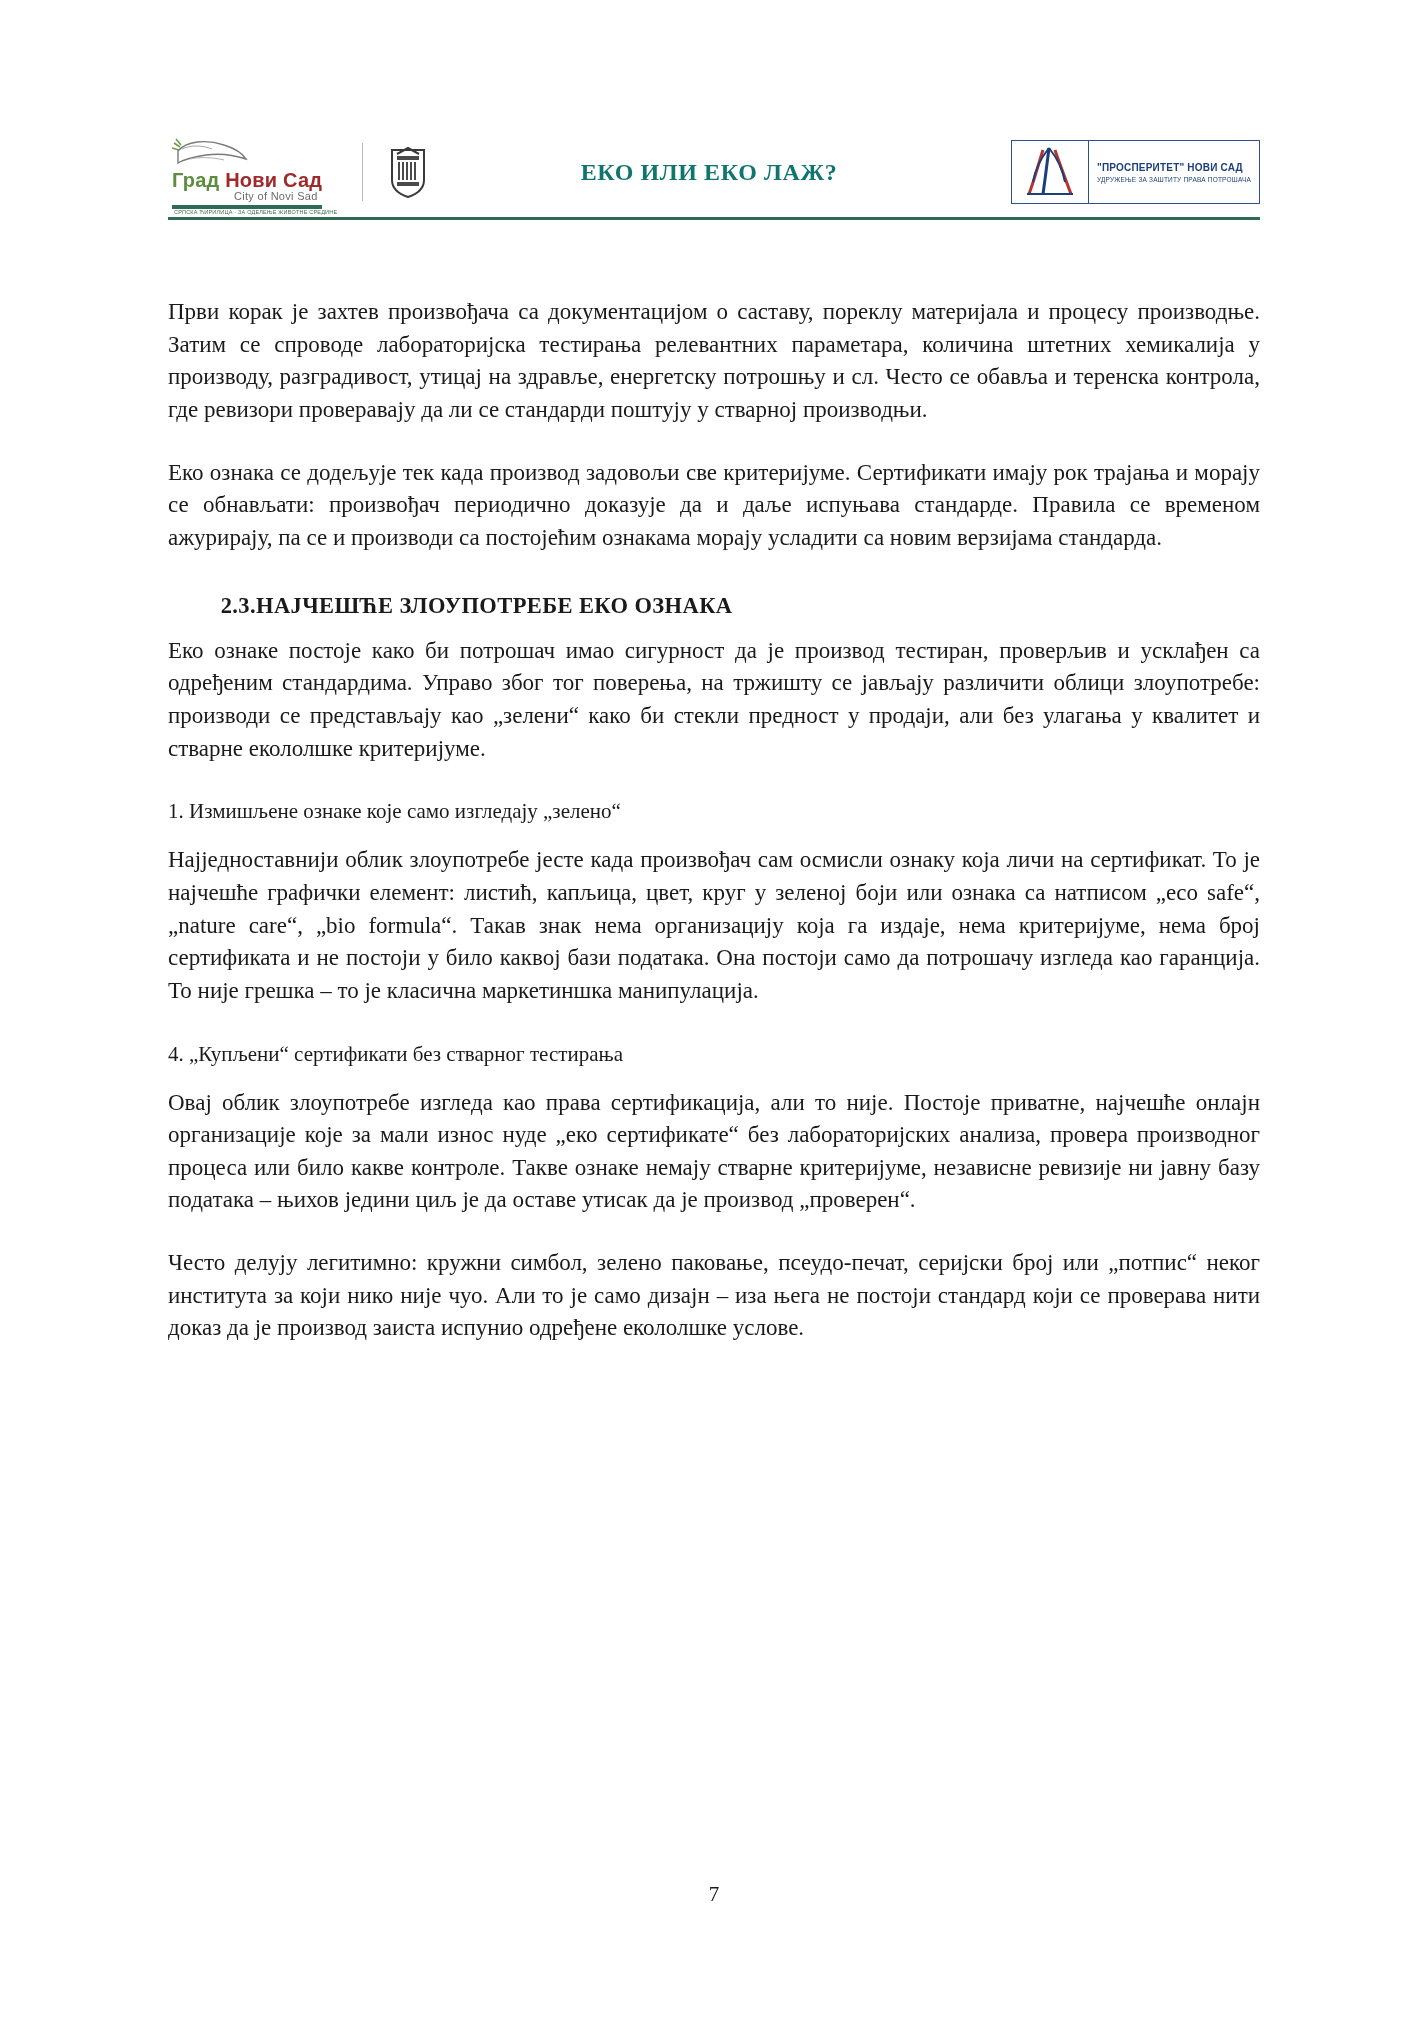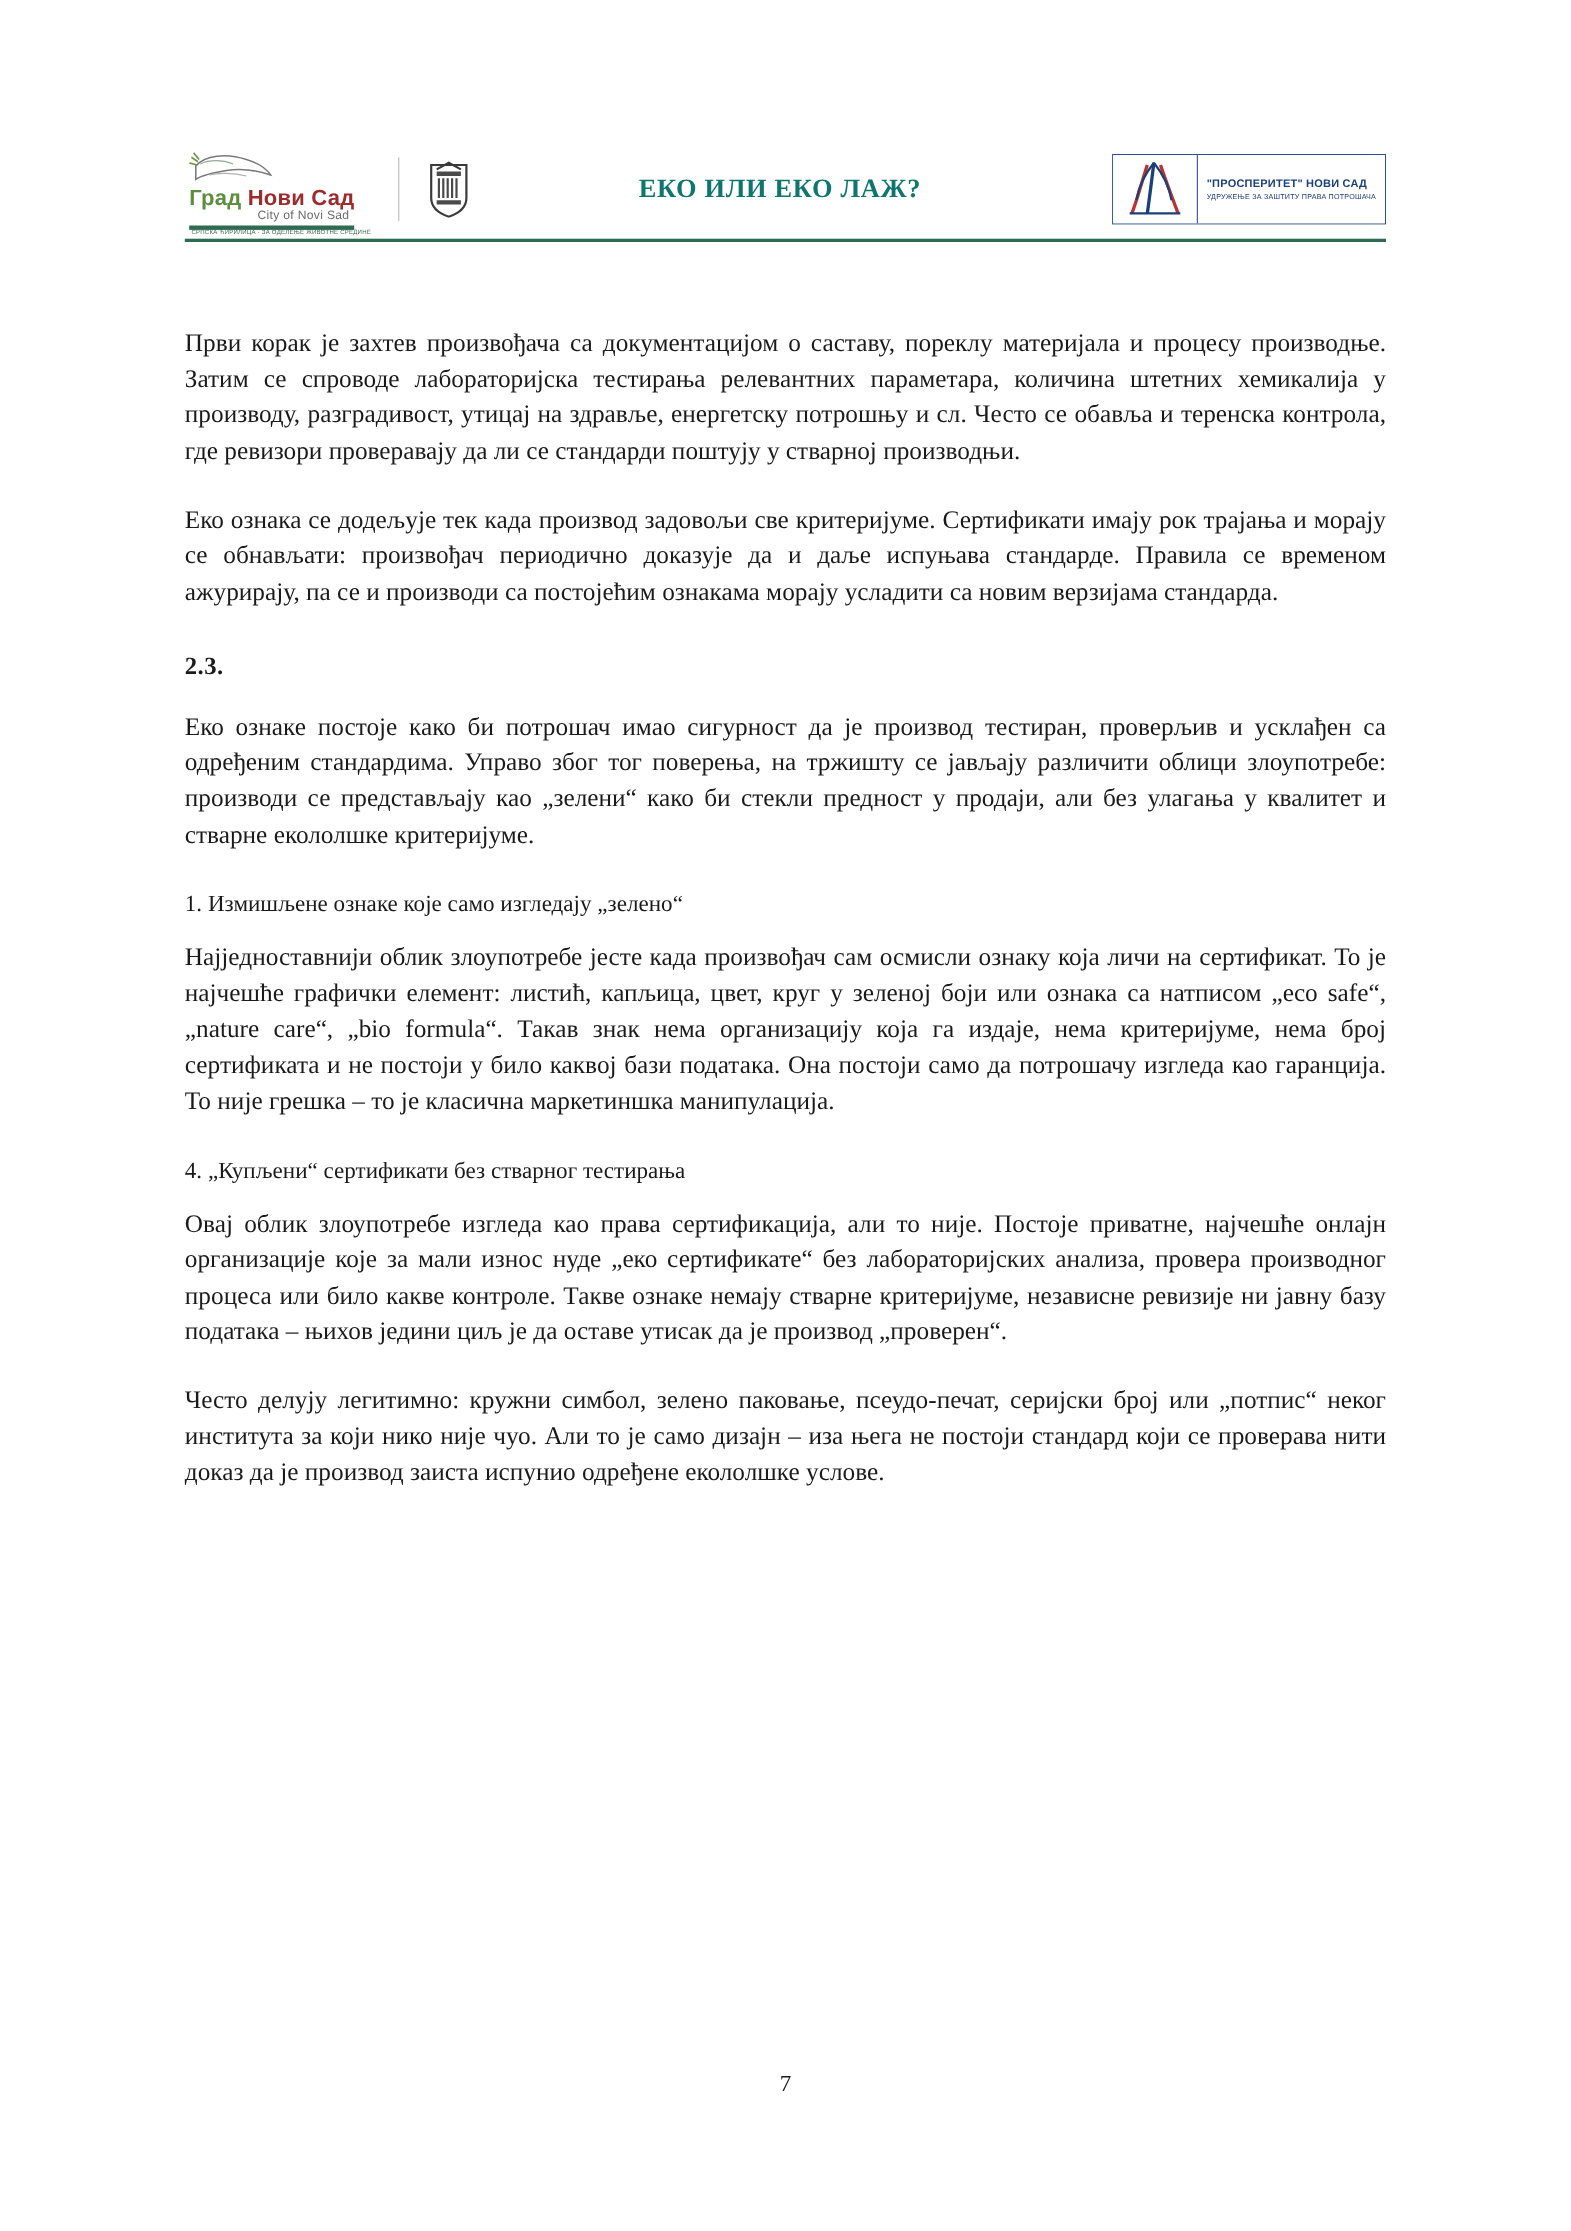--- a/index.html
+++ b/index.html
@@ -173,26 +173,27 @@
   }
   p.para {
     margin: 0 0 30px 0;
     font-size: 23px;
     line-height: 1.42;
     text-align: justify;
     text-justify: inter-word;
     hyphens: none;
   }
   h2.section {
-    margin: 38px 0 26px 0;
+    margin: 38px 0 16px 0;
     font-size: 22.5px;
     font-weight: 700;
     letter-spacing: 0.4px;
     display: flex;
     gap: 0;
+    text-align: right;
   }
   h2.section .num {
     width: 88px;
     flex: 0 0 88px;
   }
   h3.sub {
     margin: 34px 0 20px 0;
     font-size: 21px;
     font-weight: 400;
     font-style: normal;
@@ -273,20 +274,21 @@
     <div class="header-rule"></div>
   </div>
 
   <div class="content">
 
     <p class="para">Први корак је захтев произвођача са документацијом о саставу, пореклу материјала и процесу производње. Затим се спроводе лабораторијска тестирања релевантних параметара, количина штетних хемикалија у производу, разградивост, утицај на здравље, енергетску потрошњу и сл. Често се обавља и теренска контрола, где ревизори проверавају да ли се стандарди поштују у стварној производњи.</p>
     <p class="para">Еко ознака се додељује тек када производ задовољи све критеријуме. Сертификати имају рок трајања и морају се обнављати: произвођач периодично доказује да и даље испуњава стандарде. Правила се временом ажурирају, па се и производи са постојећим ознакама морају усладити са новим верзијама стандарда.</p>
 
     <h2 class="section">
       <span class="num">2.3.</span>
+      <span>НАЈЧЕШЋЕ ЗЛОУПОТРЕБЕ ЕКО ОЗНАКА</span>
     </h2>
 
     <p class="para">Еко ознаке постоје како би потрошач имао сигурност да је производ тестиран, проверљив и усклађен са одређеним стандардима. Управо због тог поверења, на тржишту се јављају различити облици злоупотребе: производи се представљају као „зелени“ како би стекли предност у продаји, али без улагања у квалитет и стварне екололшке критеријуме.</p>
 
     <h3 class="sub">1. Измишљене ознаке које само изгледају „зелено“</h3>
     <p class="para">Најједноставнији облик злоупотребе јесте када произвођач сам осмисли ознаку која личи на сертификат. То је најчешће графички елемент: листић, капљица, цвет, круг у зеленој боји или ознака са натписом „eco safe“, „nature care“, „bio formula“. Такав знак нема организацију која га издаје, нема критеријуме, нема број сертификата и не постоји у било каквој бази података. Она постоји само да потрошачу изгледа као гаранција. То није грешка – то је класична маркетиншка манипулација.</p>
 
     <h3 class="sub italicish">4. „Купљени“ сертификати без стварног тестирања</h3>
     <p class="para">Овај облик злоупотребе изгледа као права сертификација, али то није. Постоје приватне, најчешће онлајн организације које за мали износ нуде „еко сертификате“ без лабораторијских анализа, провера производног процеса или било какве контроле. Такве ознаке немају стварне критеријуме, независне ревизије ни јавну базу података – њихов једини циљ је да оставе утисак да је производ „проверен“.</p>
     <p class="para">Често делују легитимно: кружни симбол, зелено паковање, псеудо-печат, серијски број или „потпис“ неког института за који нико није чуо. Али то је само дизајн – иза њега не постоји стандард који се проверава нити доказ да је производ заиста испунио одређене екололшке услове.</p>

